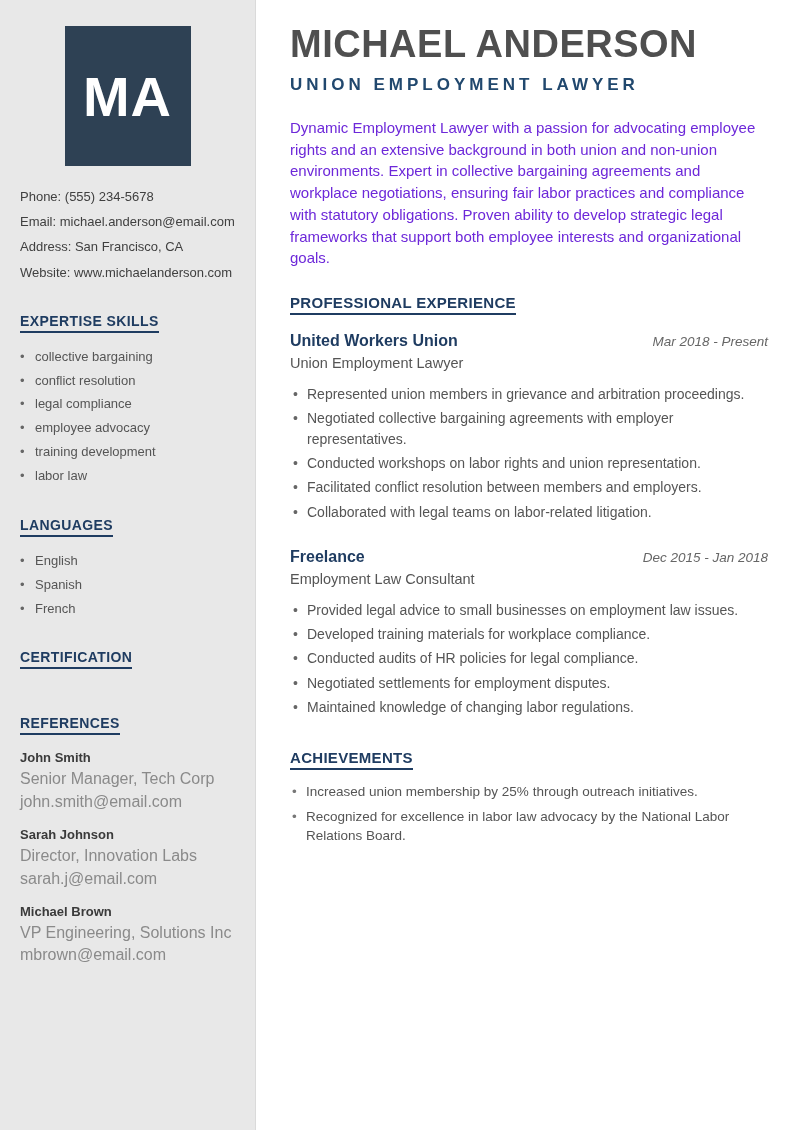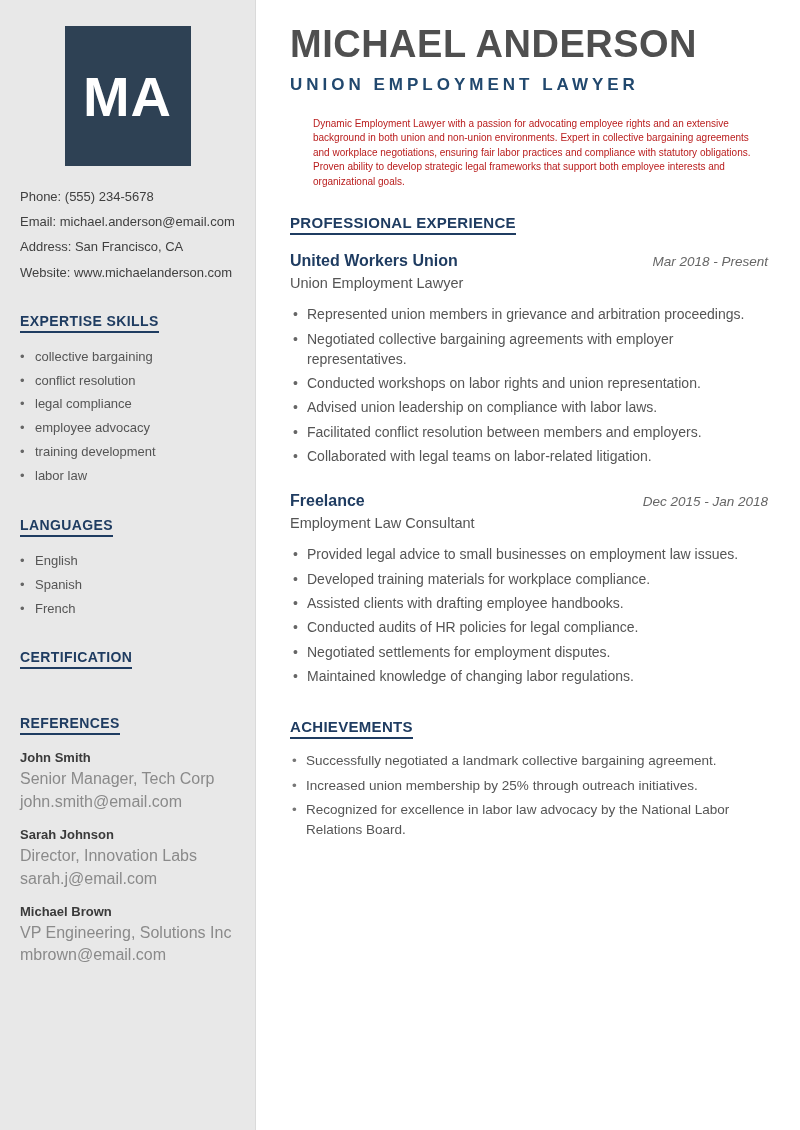--- a/index.html
+++ b/index.html
@@ -72,23 +72,22 @@
     color: #4f4f4f; letter-spacing: 0.5px;
     line-height: 1.1;
   }
   .job-title {
     margin-top: 9px;
     font-size: 17px; font-weight: 600;
     color: #21486e; letter-spacing: 4px;
   }
   .summary {
     margin-top: 22px;
-    font-size: 10px; color: #b91c1c;
+    font-size: 15px; color: #6d28d9;
     line-height: 1.45;
-    margin-left: 23px;
   }
   .main-heading {
     display: inline-block;
     font-size: 15px; font-weight: 700;
     color: #1f3c61; letter-spacing: 0.3px;
     border-bottom: 2px solid #1f3c61;
     padding-bottom: 2px;
   }
   .section-experience { margin-top: 25px; }
   .job { margin-top: 17px; }
@@ -198,46 +197,43 @@
       <div class="job">
         <div class="job-header">
           <span class="company">United Workers Union</span>
           <span class="dates">Mar 2018 - Present</span>
         </div>
         <div class="role">Union Employment Lawyer</div>
         <ul class="main-list">
           <li>Represented union members in grievance and arbitration proceedings.</li>
           <li>Negotiated collective bargaining agreements with employer representatives.</li>
           <li>Conducted workshops on labor rights and union representation.</li>
-          <li>Advised union leadership on compliance with labor laws.</li>
           <li>Facilitated conflict resolution between members and employers.</li>
           <li>Collaborated with legal teams on labor-related litigation.</li>
         </ul>
       </div>
 
       <div class="job" style="margin-top: 26px;">
         <div class="job-header">
           <span class="company">Freelance</span>
           <span class="dates">Dec 2015 - Jan 2018</span>
         </div>
         <div class="role">Employment Law Consultant</div>
         <ul class="main-list">
           <li>Provided legal advice to small businesses on employment law issues.</li>
           <li>Developed training materials for workplace compliance.</li>
-          <li>Assisted clients with drafting employee handbooks.</li>
           <li>Conducted audits of HR policies for legal compliance.</li>
           <li>Negotiated settlements for employment disputes.</li>
           <li>Maintained knowledge of changing labor regulations.</li>
         </ul>
       </div>
     </section>
 
     <section class="section-achievements">
       <div class="main-heading">ACHIEVEMENTS</div>
       <ul class="ach-list">
-        <li>Successfully negotiated a landmark collective bargaining agreement.</li>
         <li>Increased union membership by 25% through outreach initiatives.</li>
         <li>Recognized for excellence in labor law advocacy by the National Labor Relations Board.</li>
       </ul>
     </section>
   </main>
 
 </div>
 
 </body></html>

